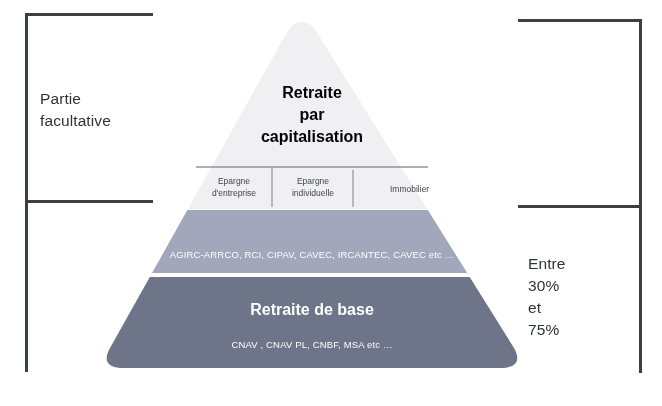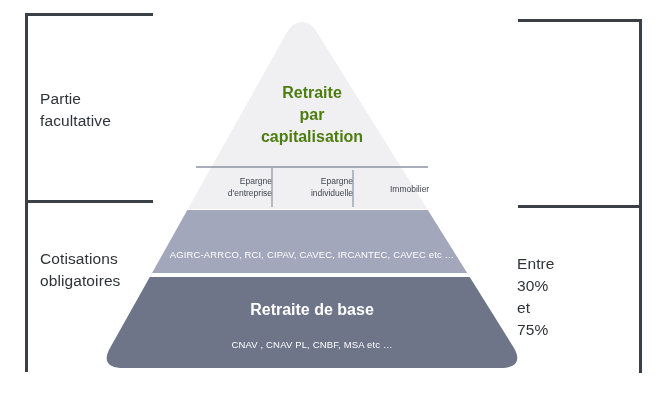--- a/index.html
+++ b/index.html
@@ -37,59 +37,57 @@
   }
   #pyramid svg { position: absolute; inset: 0; }
 
   .tier-text {
     position: absolute;
     width: 100%;
     text-align: center;
     pointer-events: none;
   }
   .tier-title-dark {
-    font-size: 16px; font-weight: bold; color: #4d7c0f;
+    font-size: 16px; font-weight: bold; color: #000000;
     line-height: 22px; white-space: pre-line;
   }
   .tier-title-light {
     font-size: 15px; font-weight: bold; color: #ffffff;
     line-height: 20px;
   }
   .tier-sub-light {
     font-size: 9.5px; color: #ffffff; line-height: 14px;
     letter-spacing: .15px;
   }
   .subbox-label {
     position: absolute;
-    text-align: right;
+    text-align: center;
     font-size: 8.5px;
     color: #40454f;
     line-height: 12px;
     white-space: pre-line;
   }
 </style>
 </head>
 <body>
 
 <div id="stage">
 
   <div class="bracket-v" style="left:25px; top:13px; height:359px;"></div>
   <div class="bracket-h" style="left:25px; top:13px; width:128px;"></div>
   <div class="bracket-h" style="left:25px; top:200px; width:128px;"></div>
 
   <div class="side-label" style="left:40px; top:88px;">Partie
 facultative</div>
-  <div class="side-label" style="left:40px; top:248px;">Cotisations
-obligatoires</div>
 
   <div class="bracket-v" style="left:639px; top:19px; height:354px;"></div>
   <div class="bracket-h" style="left:518px; top:19px; width:124px;"></div>
   <div class="bracket-h" style="left:518px; top:205px; width:124px;"></div>
 
-  <div class="side-label" style="left:517px; top:253px;">Entre 30%
+  <div class="side-label" style="left:528px; top:253px;">Entre 30%
 et 75%</div>
 
   <div id="pyramid">
     <svg viewBox="0 0 444 356" width="444" height="356" aria-hidden="true">
       <defs>
         <clipPath id="pyr-clip">
           <path d="M 212 4
                    Q 222 4 228 16
                    L 424 330
                    Q 434 348 414 350

